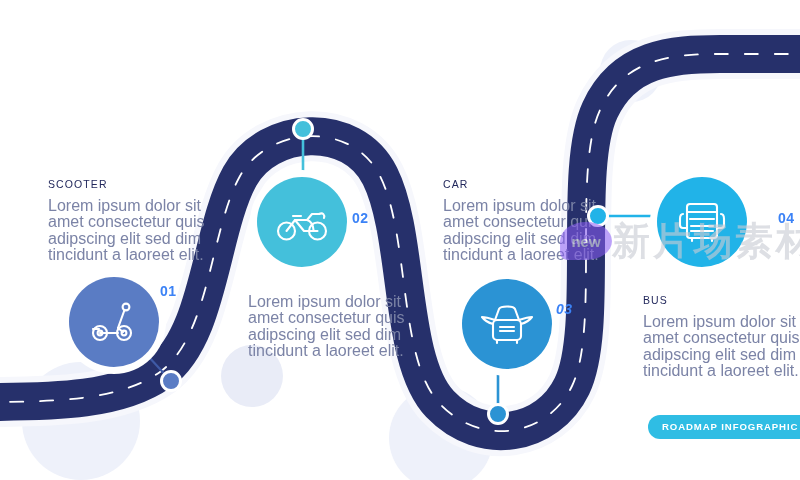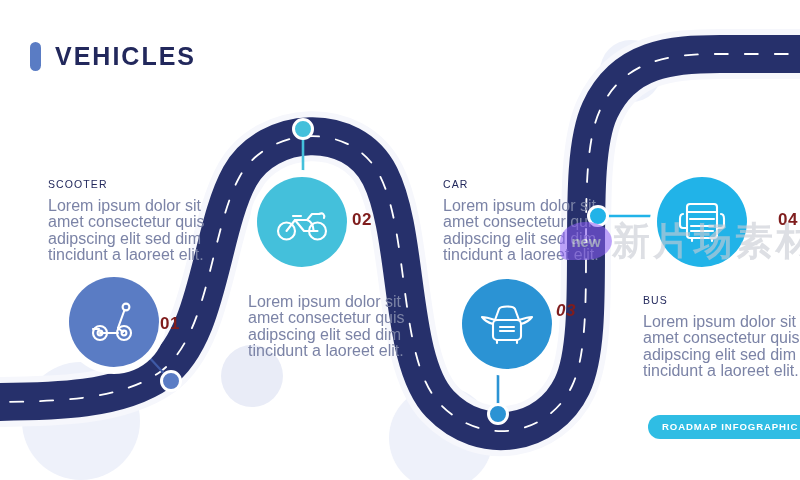--- a/index.html
+++ b/index.html
@@ -48,42 +48,42 @@
   .node{position:absolute;}
   .halo{
     position:absolute;border-radius:50%;background:#ffffff;
   }
   .disc{
     position:absolute;border-radius:50%;
     display:flex;align-items:center;justify-content:center;
   }
   .disc svg{display:block;}
   .num{
-    position:absolute;font-size:17px;font-weight:bold;color:#7f1d1d;
+    position:absolute;font-size:14px;font-weight:bold;color:#3b82f6;
     letter-spacing:0.5px;
   }
 
   
   #node-scooter .halo{left:0;top:0;width:104px;height:104px;}
   #node-scooter .disc{left:7px;top:7px;width:90px;height:90px;background:#5a7cc4;}
   #node-scooter{left:62px;top:270px;}
 
   #node-motorcycle .halo{left:0;top:0;width:104px;height:104px;}
   #node-motorcycle .disc{left:7px;top:7px;width:90px;height:90px;background:#44c0db;}
   #node-motorcycle{left:250px;top:170px;}
 
   #node-car .halo{left:0;top:0;width:104px;height:104px;}
   #node-car .disc{left:7px;top:7px;width:90px;height:90px;background:#2b93d4;}
   #node-car{left:455px;top:272px;}
 
   #node-bus .halo{left:0;top:0;width:104px;height:104px;}
   #node-bus .disc{left:7px;top:7px;width:90px;height:90px;background:#21b3e8;}
   #node-bus{left:650px;top:170px;}
 
-  #num-01{left:160px;top:314px;}
+  #num-01{left:160px;top:283px;}
   #num-02{left:352px;top:210px;}
   #num-03{left:556px;top:301px;font-style:italic;}
   #num-04{left:750px;top:210px;margin-left:28px;}
 
   
   .dot{
     position:absolute;border-radius:50%;
     border:3px solid #ffffff;box-sizing:border-box;
   }
   #dot-01{left:160px;top:370px;width:22px;height:22px;background:#5a7cc4;}
@@ -155,24 +155,20 @@
              L 830 54" fill="none" stroke="#ffffff" stroke-width="1.8" stroke-dasharray="13 17" stroke-linecap="round"></path>
   </svg>
 
   <svg class="road-layer" viewBox="0 0 800 480" xmlns="http://www.w3.org/2000/svg">
     <line x1="124" y1="330" x2="171" y2="381" stroke="#3f5aa6" stroke-width="2.2"></line>
     <line x1="303" y1="129" x2="303" y2="190" stroke="#44c0db" stroke-width="2.6"></line>
     <line x1="498" y1="414" x2="498" y2="352" stroke="#2b93d4" stroke-width="2.6"></line>
     <line x1="598" y1="216" x2="664" y2="216" stroke="#21b3e8" stroke-width="2.6"></line>
   </svg>
 
-  <div class="title-wrap">
-    <div class="title-bar"></div>
-    <div class="title-text">VEHICLES</div>
-  </div>
 
   <div class="tblock" id="txt-scooter">
     <p class="h">SCOOTER</p>
     <p class="p">Lorem ipsum dolor sit amet consectetur quis adipscing elit sed dim tincidunt a laoreet elit.</p>
   </div>
   <div class="tblock" id="txt-motorcycle">
     <p class="p">Lorem ipsum dolor sit amet consectetur quis adipscing elit sed dim tincidunt a laoreet elit.</p>
   </div>
   <div class="tblock" id="txt-car">
     <p class="h">CAR</p>

